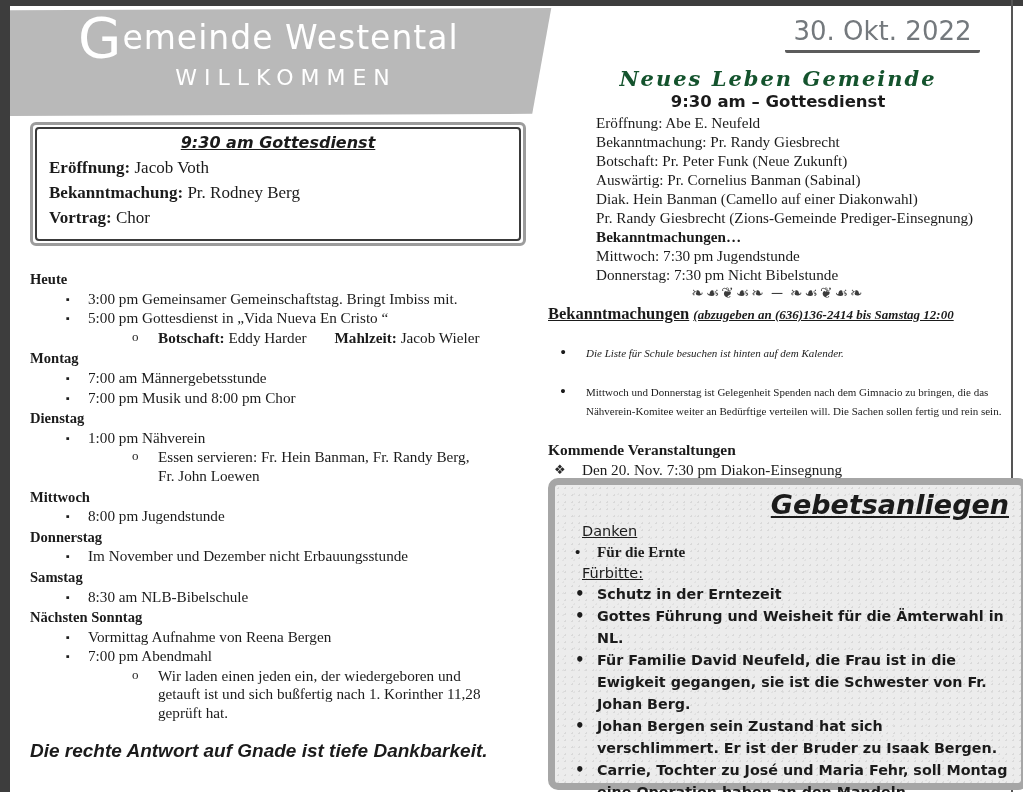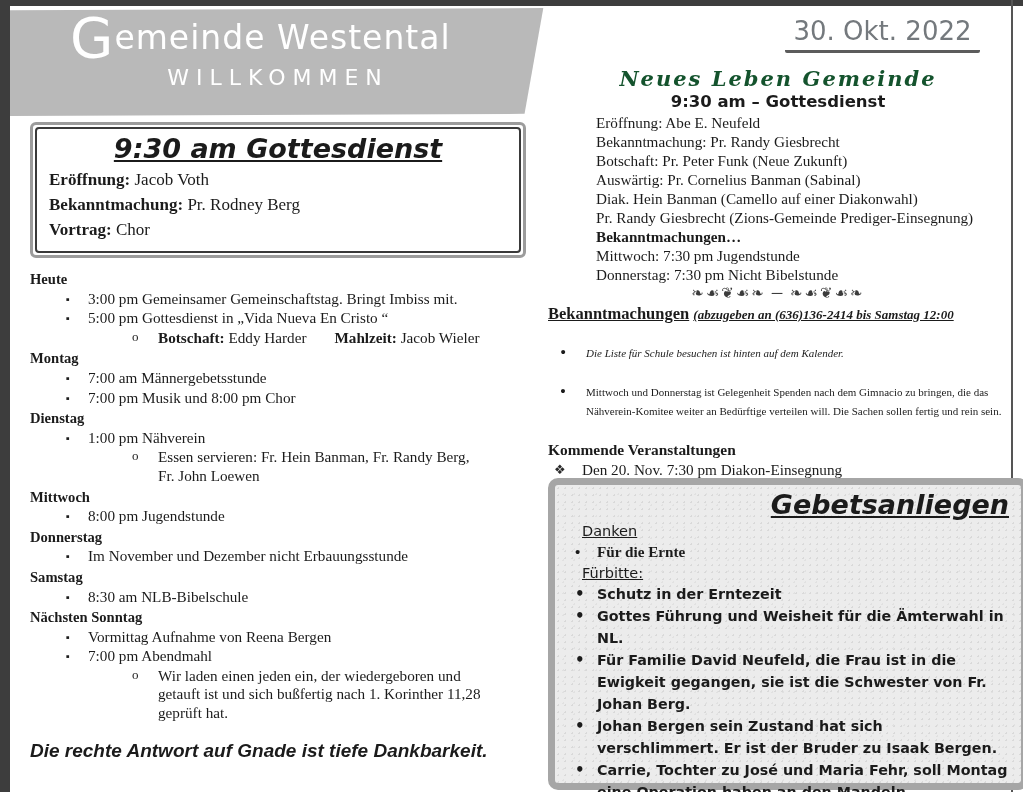--- a/index.html
+++ b/index.html
@@ -4,38 +4,38 @@
 <style>
   html,body{margin:0;padding:0;background:#fff;}
   .page{position:relative;width:1023px;height:792px;background:#fff;overflow:hidden;
         font-family:"Liberation Serif",serif;color:#1b1b1b;}
   .border-top{position:absolute;left:0;top:0;width:1023px;height:6px;background:#3d3d3d;}
   .border-left{position:absolute;left:0;top:0;width:10px;height:792px;background:#3d3d3d;}
   .border-right{position:absolute;left:1011px;top:0;width:2px;height:792px;background:#555;}
 
   
   .banner{position:absolute;left:10px;top:8px;width:536px;height:108px;background:#b9b9b9;
-          clip-path:polygon(0 2%,99.5% 0,96% 98%,0 100%);}
+          clip-path:polygon(0 2%,99.5% 0,96% 98%,0 100%);padding-left:8px;}
   .banner-title{margin:10px 0 0 60px;color:#fff;font-family:"DejaVu Sans",sans-serif;
                 font-size:33px;letter-spacing:1px;}
   .banner-title .big-g{font-size:56px;line-height:30px;vertical-align:-8px;}
   .banner-sub{margin:8px 0 0 0;text-align:center;color:#fff;font-family:"DejaVu Sans",sans-serif;
               font-size:22px;letter-spacing:7px;}
 
   
   .date{position:absolute;left:785px;top:16px;width:195px;text-align:center;
         font-family:"DejaVu Sans",sans-serif;font-size:26px;color:#74797d;
         border-bottom:3px solid #5c5c5c;padding-bottom:4px;border-radius:2px;}
 
   
   .service-box{position:absolute;left:30px;top:122px;width:490px;border:3px solid #9c9c9c;
                border-radius:6px;background:#fff;}
   .service-inner{border:2px solid #3a3a3a;border-radius:4px;margin:2px;padding:4px 12px 8px 12px;}
   .service-title{text-align:center;font-family:"DejaVu Sans",sans-serif;font-style:italic;
-                 font-weight:bold;font-size:27px;text-decoration:underline;margin-bottom:4px;}
+                 font-weight:bold;font-size:16px;text-decoration:underline;margin-bottom:4px;}
   .service-row{font-size:17px;line-height:23px;margin:2px 0;}
   .service-row b{font-weight:bold;}
 
   
   .schedule{position:absolute;left:30px;top:268px;width:500px;font-size:15.2px;line-height:18.6px;}
   .day{font-weight:bold;font-size:14.6px;margin-top:2px;}
   .item{position:relative;padding-left:58px;margin:1px 0;}
   .item::before{content:"▪";position:absolute;left:36px;top:0;font-size:11px;}
   .sub{position:relative;padding-left:128px;margin:1px 0;}
   .sub::before{content:"o";position:absolute;left:102px;top:-1px;font-size:13px;}

